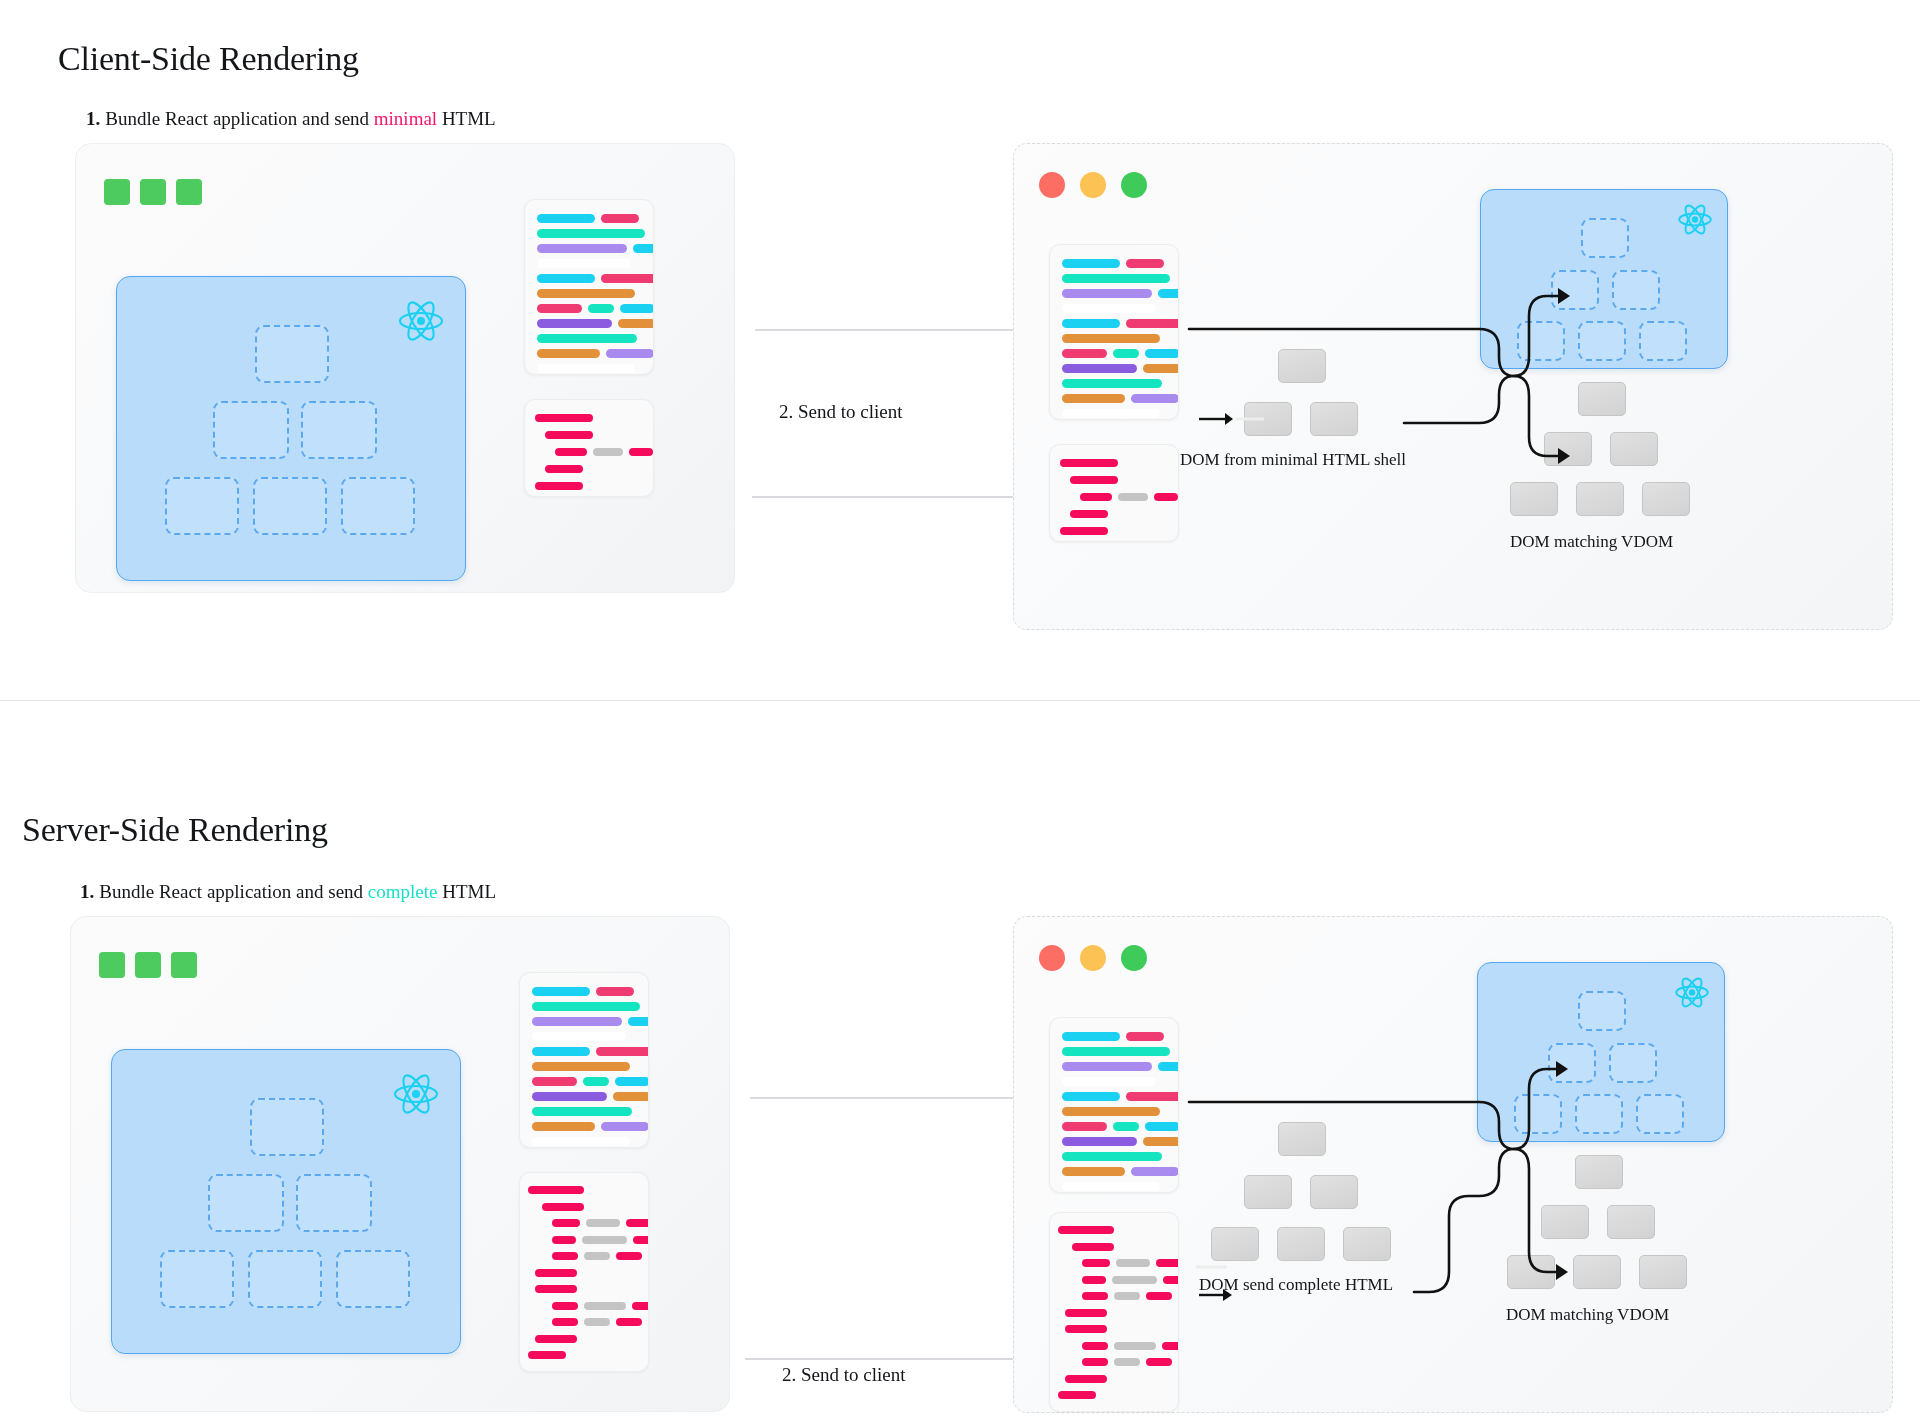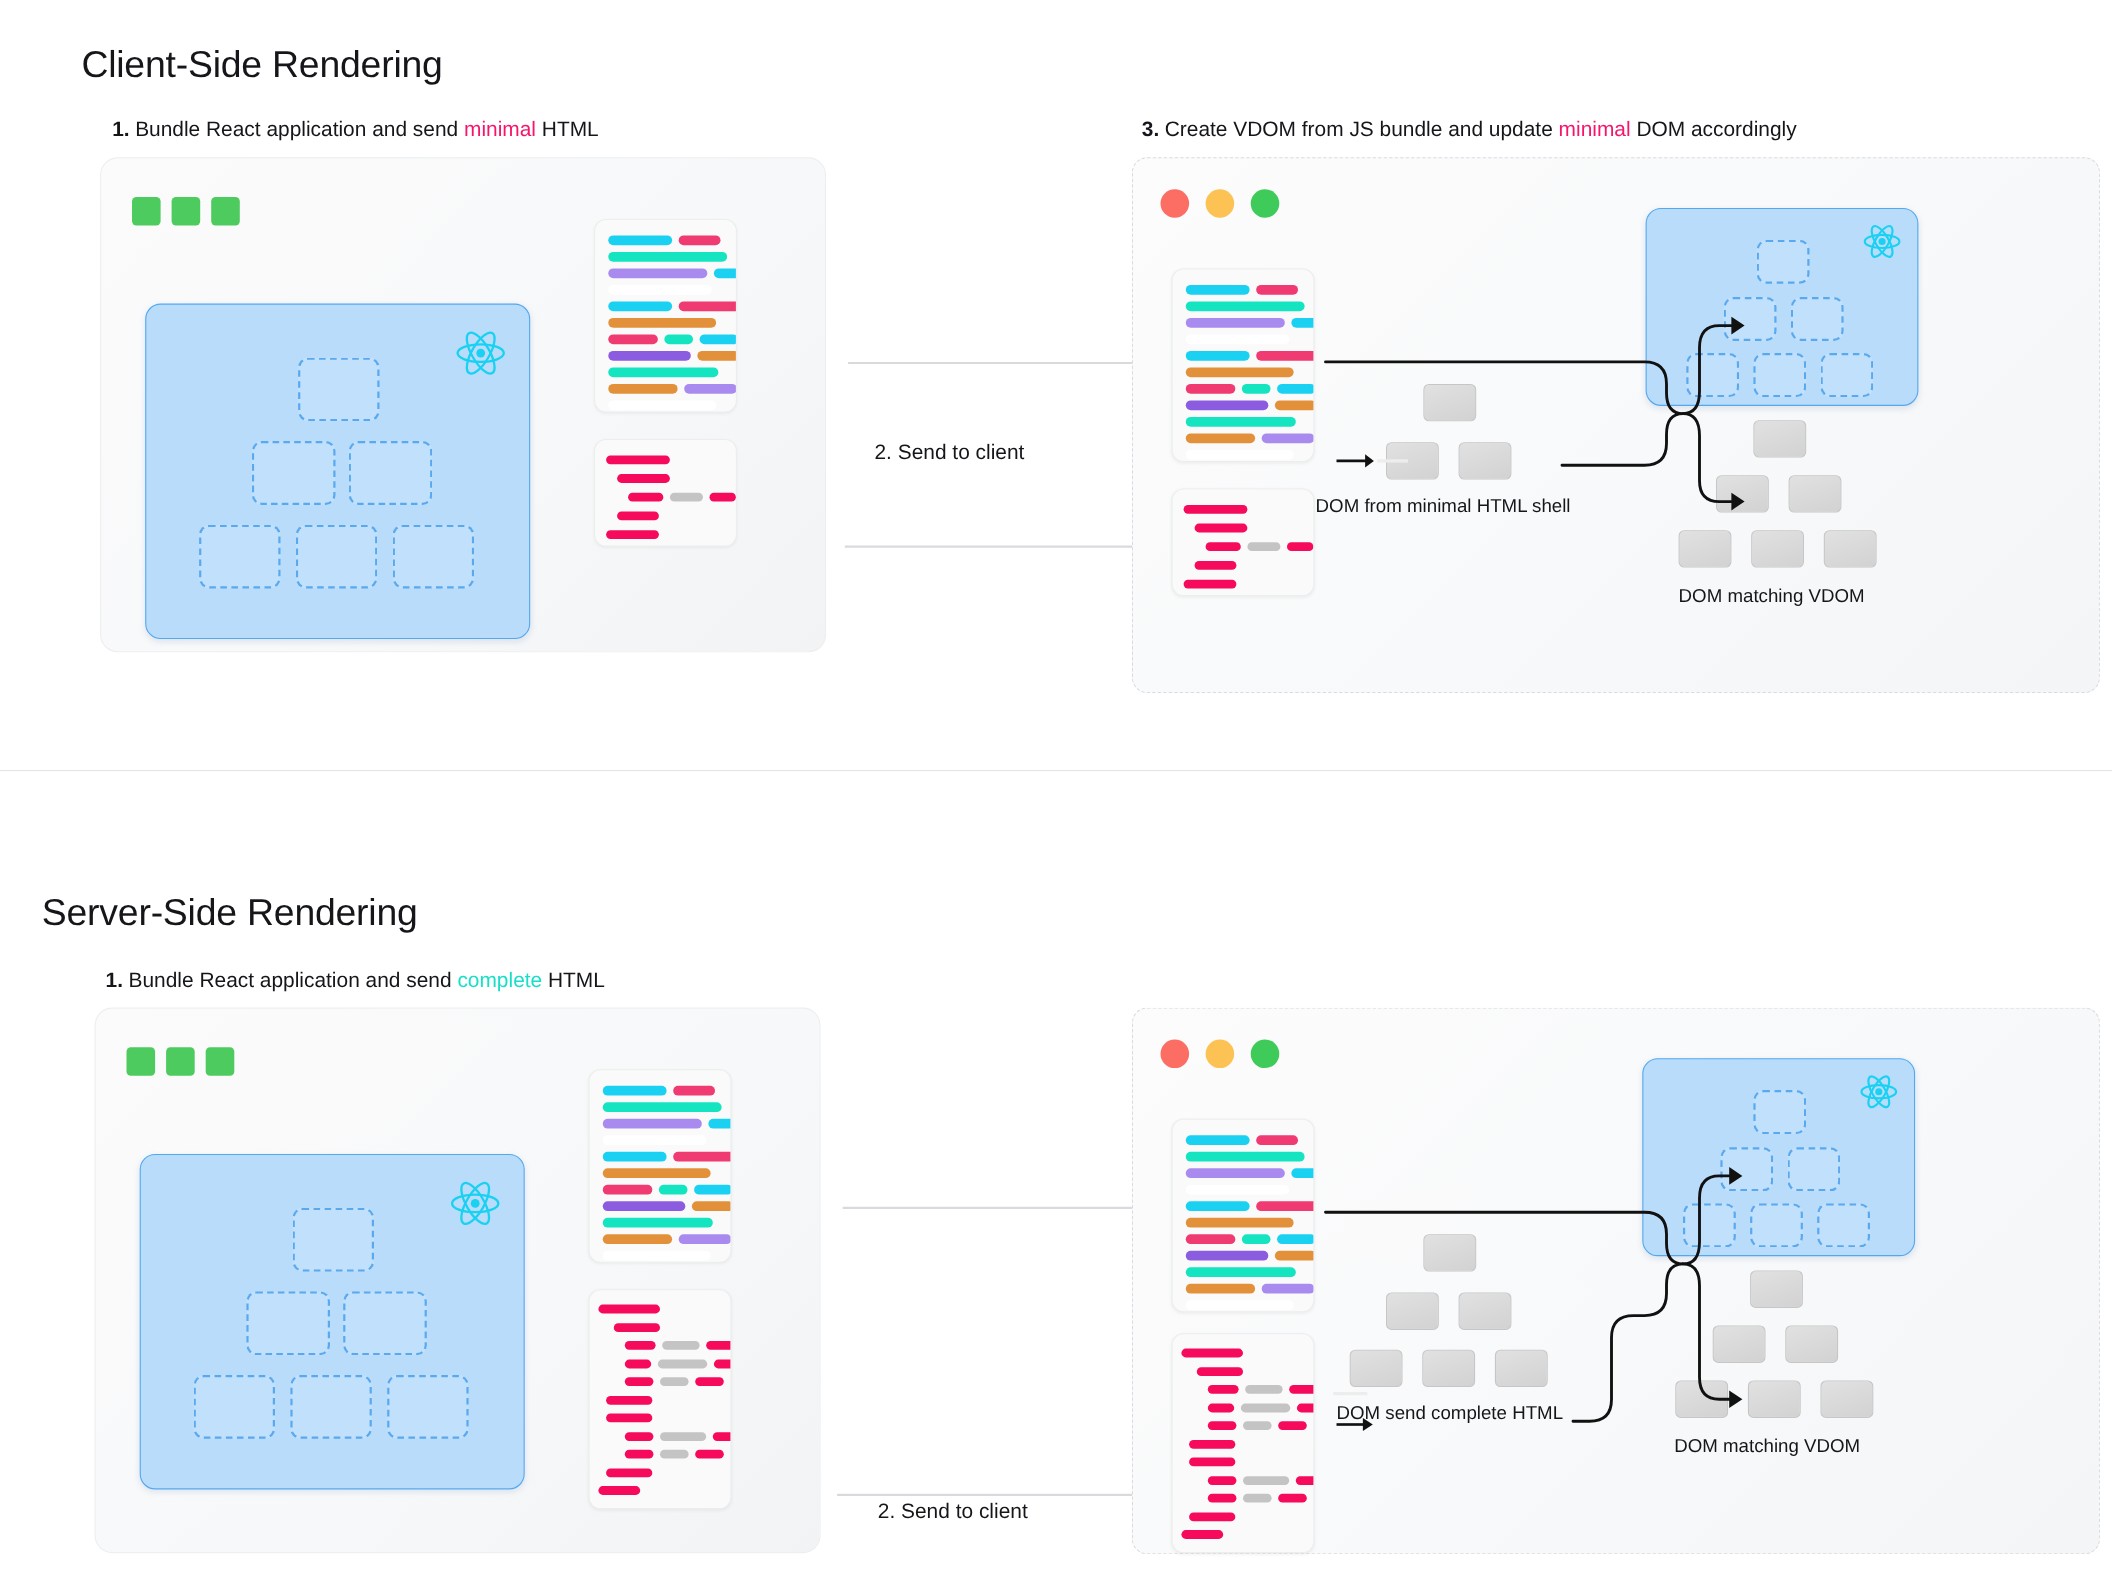--- a/index.html
+++ b/index.html
@@ -5,21 +5,21 @@
   * { box-sizing: border-box; margin: 0; padding: 0; }
   html, body {
     width: 1920px; height: 1428px;
     background: #ffffff;
     font-family: "Liberation Sans", sans-serif;
     overflow: hidden;
   }
   .page { position: relative; width: 1920px; height: 1428px; background:#fff; }
 
   
-  .section { position: absolute; left: 16px; width: 1560px; }
+  .section { position: absolute; left: 0; width: 1560px; font-family: Liberation Serif, serif; }
   #section-csr { top: 0; height: 700px; }
   #section-ssr { top: 700px; height: 728px; margin-top: 16px; }
   .divider {
     position: absolute; left: 0; top: 700px; width: 1920px; height: 1px;
     background: #e2e4e8;
   }
 
   .section-title {
     position: absolute;
     font-size: 34px; font-weight: 400; color: #14161a;
@@ -107,23 +107,20 @@
   <div class="divider"></div>
 
   <div class="section" id="section-csr">
 
     <div class="section-title" style="left:58px; top:40px;">Client-Side Rendering</div>
 
     <div class="step-label" style="left:86px; top:108px;">
       <span class="num">1.</span><span style="margin-left:5px">Bundle React application and send </span><span class="hl-pink">minimal</span><span> HTML</span>
     </div>
 
-    <div class="step-label" style="left:1022px; top:108px;">
-      <span class="num">3.</span><span style="margin-left:5px">Create VDOM from JS bundle and update </span><span class="hl-pink">minimal</span><span> DOM accordingly</span>
-    </div>
 
     <div class="panel-left" style="left:75px; top:143px; width:660px; height:450px;">
       <div class="chrome-squares" style="left:28px; top:35px;">
         <i></i>
           <i></i>
           <i></i>
       </div>
 
       <div class="vdom-card" style="left:40px; top:132px; width:350px; height:305px;">
         <svg class="react-logo" width="48" height="44" viewBox="0 0 48 44" style="right:20px; top:22px;">

